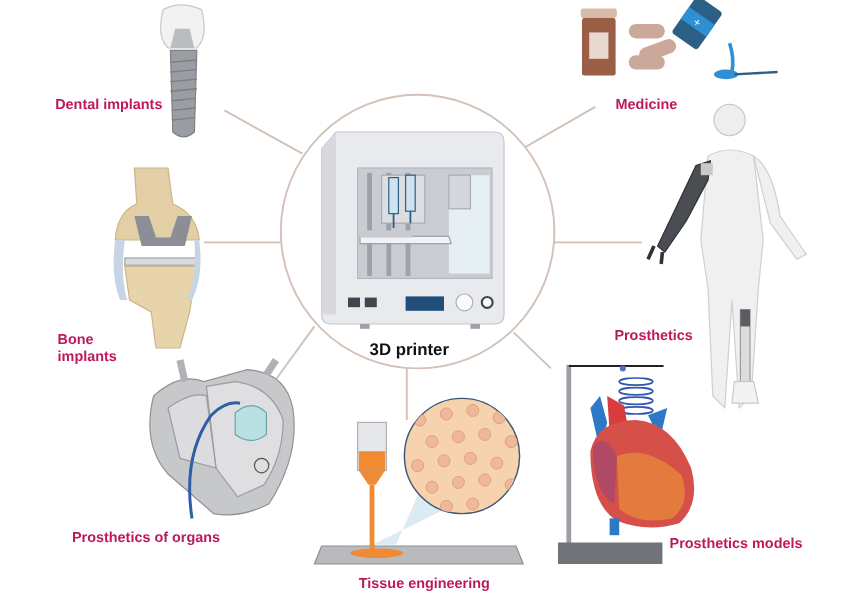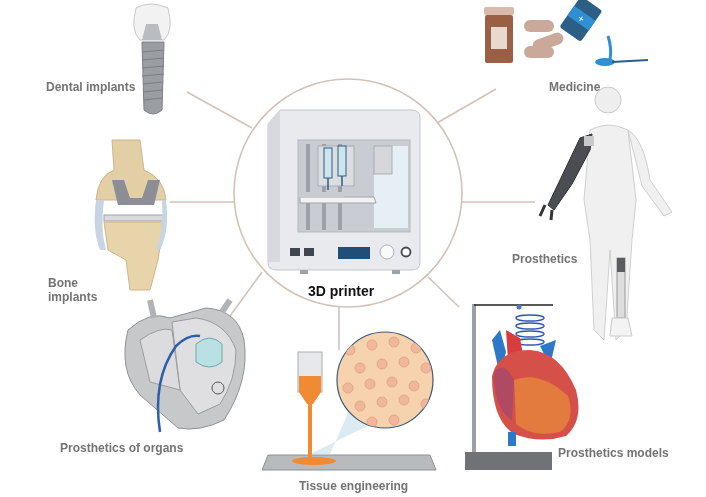--- a/index.html
+++ b/index.html
@@ -1,17 +1,17 @@
 <!DOCTYPE html>
 <html><head>
 <meta charset="utf-8">
 <style>
   html, body { margin:0; padding:0; background:#ffffff; }
   body { width:706px; height:497px; position:relative; overflow:hidden; font-family:"Liberation Sans", sans-serif; }
-  .label { position:absolute; font-weight:bold; font-size:12px; color:#737373; white-space:nowrap; line-height:14px; }
+  .label { position:absolute; font-weight:bold; font-size:12px; color:#be185d; white-space:nowrap; line-height:14px; }
   .label.center { text-align:left; }
   svg.layer { position:absolute; left:0; top:0; }
   .center-title { position:absolute; font-weight:bold; font-size:14px; color:#111; }
 </style>
 </head>
 <body>
 
 <svg class="layer" width="706" height="497">
   <g stroke="#d2c2b8" stroke-width="1.6" fill="none">
     <circle cx="348" cy="193" r="114"></circle>
@@ -84,21 +84,21 @@
   <rect x="524" y="46" width="30" height="12" rx="6" fill="#caa99a"></rect>
   <g transform="rotate(35 580 22)">
     <rect x="566" y="0" width="26" height="38" rx="3" fill="#2c5f86"></rect>
     <rect x="566" y="12" width="26" height="12" fill="#2f8fd3"></rect>
     <text x="576" y="22" font-size="10" fill="#fff" font-family="Liberation Sans, sans-serif">+</text>
   </g>
   <path d="M608 36 Q612 48 610 60" stroke="#2f8fd3" stroke-width="3" fill="none"></path>
   <ellipse cx="605" cy="62" rx="10" ry="4" fill="#2f8fd3"></ellipse>
   <line x1="612" y1="62" x2="648" y2="60" stroke="#2c5f86" stroke-width="2"></line>
 </svg>
-<div class="label" style="left:513px;top:80px;margin-left:36px;">Medicine</div>
+<div class="label" style="left:513px;top:80px;">Medicine</div>
 
 <svg class="layer" width="706" height="497">
   <path d="M112 140 L140 140 L144 170 Q164 178 166 200 L96 200 Q98 176 114 170 Z" fill="#e3cfa6" stroke="#cdb58a"></path>
   <path d="M112 180 L160 180 L154 205 L118 205 Z" fill="#8b8f95"></path>
   <path d="M124 180 Q136 172 148 180 L142 198 L130 198 Z" fill="#e3cfa6"></path>
   <rect x="104" y="215" width="60" height="6" fill="#d8dade" stroke="#9fa3a8"></rect>
   <path d="M104 222 L164 222 L158 260 L150 290 L130 290 L126 260 L108 250 Z" fill="#e8d4ab" stroke="#cdb58a"></path>
   <path d="M96 200 Q92 230 100 250 L106 250 Q100 230 104 200 Z" fill="#c7d4e3"></path>
   <path d="M166 200 Q170 230 160 250 L156 250 Q164 230 162 200 Z" fill="#c7d4e3"></path>
 </svg>
@@ -111,21 +111,21 @@
   <circle cx="608" cy="100" r="13" fill="#eeeeee" stroke="#c9c9c9"></circle>
   <path d="M590 130 Q608 120 628 130 L636 200 L632 240 L626 330 L616 340 L610 250 L604 340 L594 330 L590 240 L584 200 Z" fill="#f0f0f0" stroke="#cfcfcf"></path>
   <path d="M628 130 Q644 140 650 180 L672 212 L664 216 L642 186 Z" fill="#f0f0f0" stroke="#cfcfcf"></path>
   <path d="M592 134 L580 138 L560 180 L548 205 L554 210 L572 184 L590 150 Z" fill="#4a4d52" stroke="#2e3034"></path>
   <rect x="584" y="136" width="10" height="10" fill="#c9c9c9"></rect>
   <path d="M545 205 L540 216 M552 210 L551 220" stroke="#333" stroke-width="3"></path>
   <rect x="617" y="258" width="8" height="60" fill="#dcdcdc" stroke="#9a9a9a"></rect>
   <rect x="617" y="258" width="8" height="14" fill="#5a5d62"></rect>
   <path d="M612 318 L628 318 L632 336 L610 336 Z" fill="#f3f3f3" stroke="#c9c9c9"></path>
 </svg>
-<div class="label" style="left:512px;top:252px;">Prosthetics</div>
+<div class="label" style="left:512px;top:272px;">Prosthetics</div>
 
 <svg class="layer" width="706" height="497">
   <path d="M128 330 Q150 310 170 318 L206 308 Q238 310 244 340 Q250 380 224 420 Q200 432 178 428 L140 395 Q118 370 128 330 Z" fill="#c7c8ca" stroke="#8f9195"></path>
   <path d="M172 322 L196 318 Q226 322 236 350 Q236 380 220 404 L198 414 L180 390 Z" fill="#dfdfe1" stroke="#9a9ca0"></path>
   <path d="M140 340 Q160 326 172 330 L180 390 L150 382 Z" fill="#dcdcde" stroke="#9a9ca0"></path>
   <path d="M160 432 Q152 380 176 346 Q188 334 200 336" stroke="#2f5ea8" stroke-width="2.5" fill="none"></path>
   <path d="M196 344 Q210 332 222 344 L222 362 Q210 372 196 362 Z" fill="#b9e0e3" stroke="#6aa7ad"></path>
   <circle cx="218" cy="388" r="6" fill="none" stroke="#555" stroke-width="1"></circle>
   <path d="M150 300 L154 318 M230 300 L222 312" stroke="#b0b2b6" stroke-width="6"></path>
 </svg>

